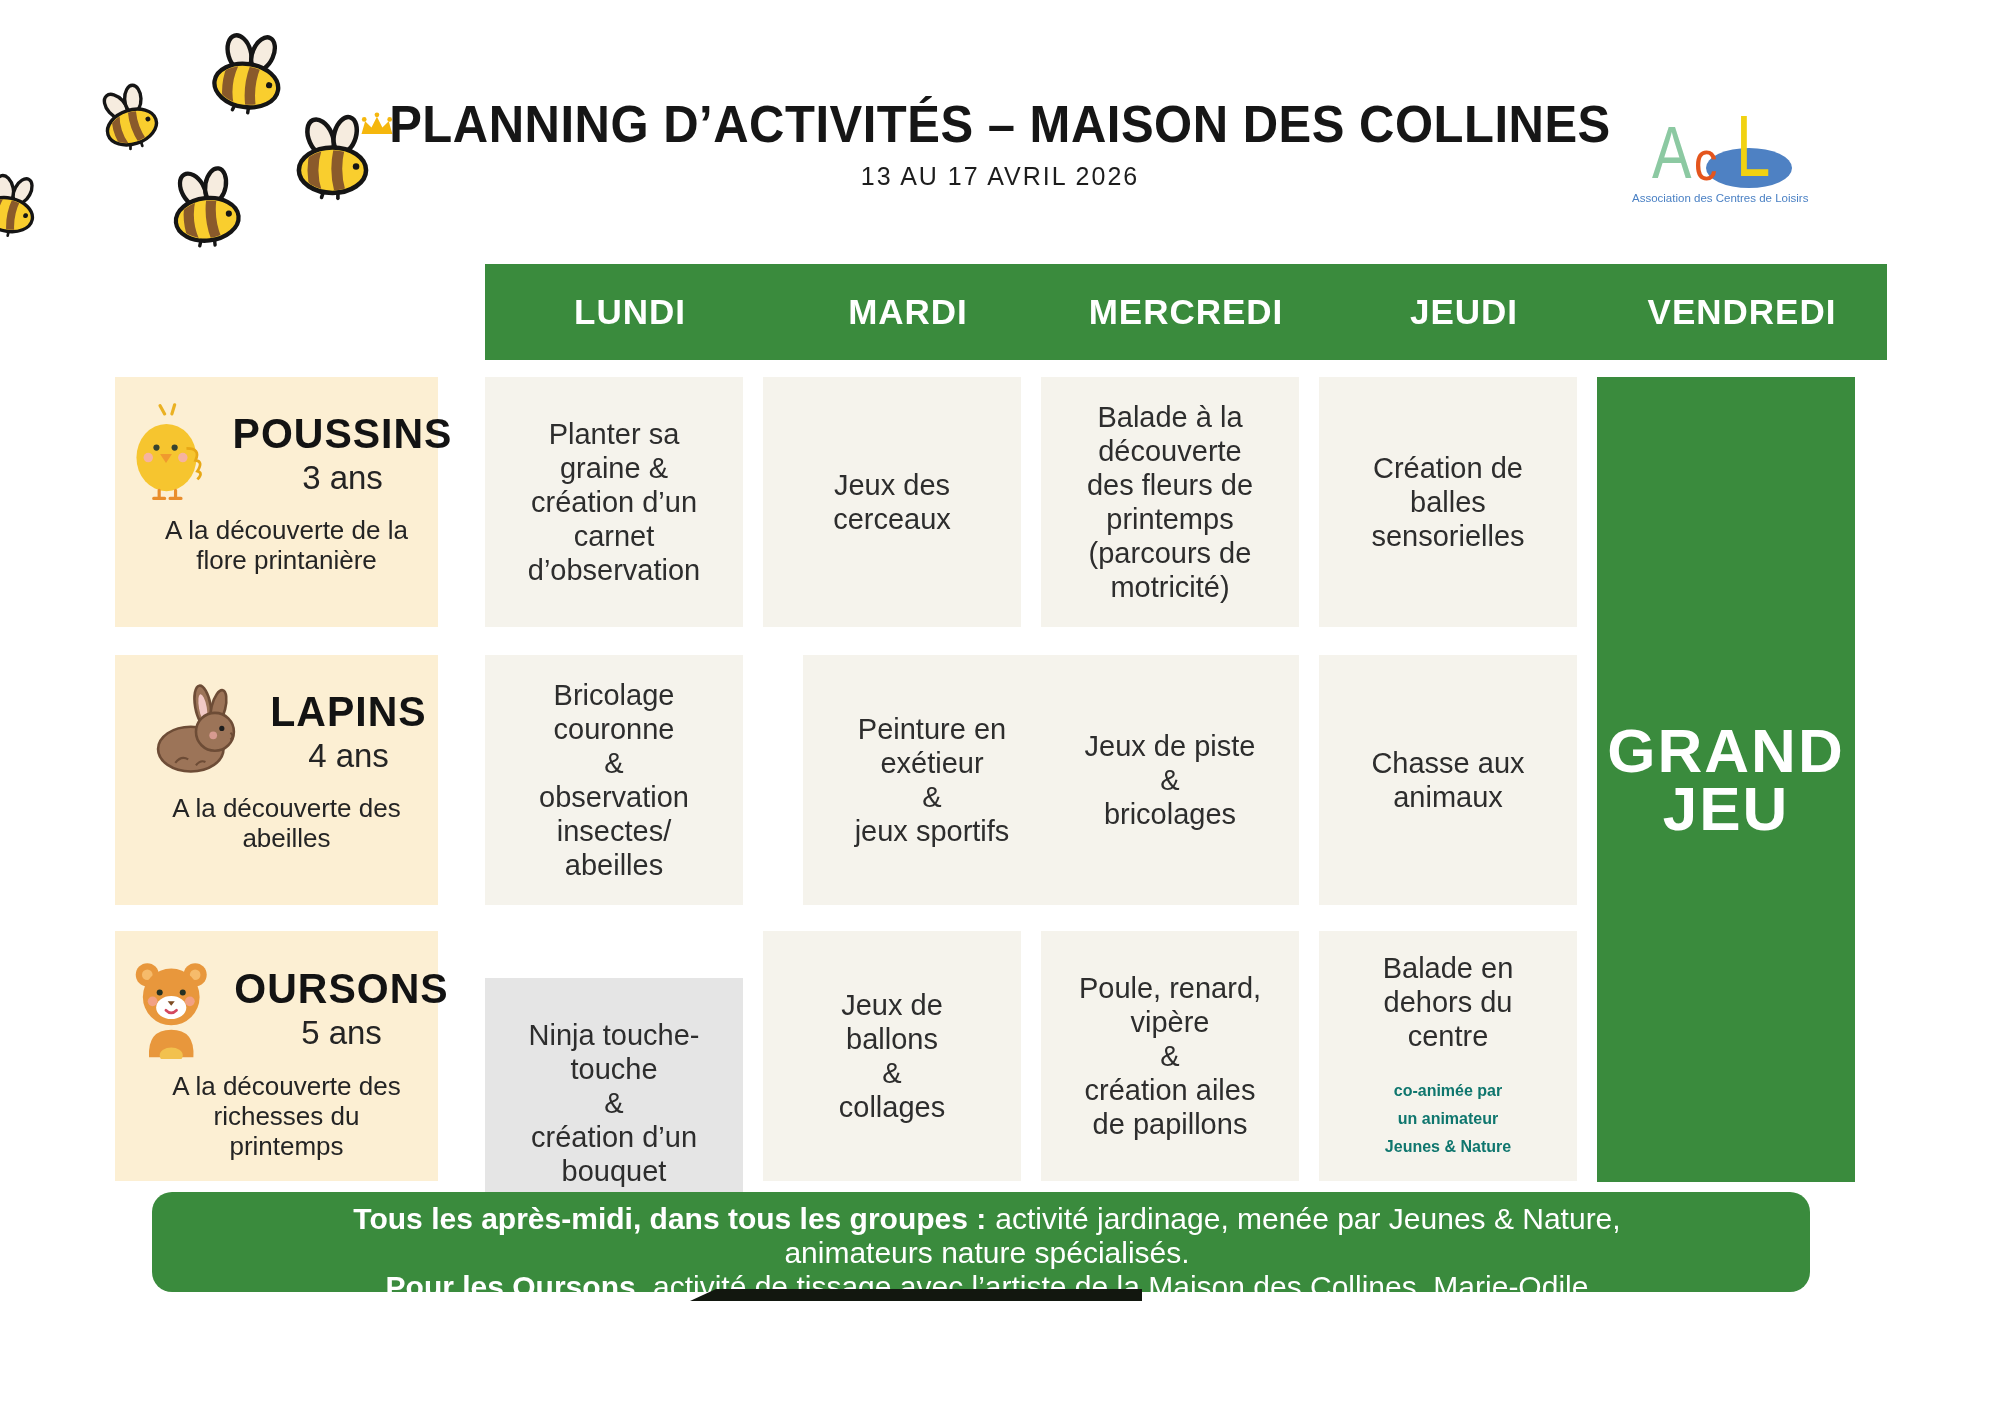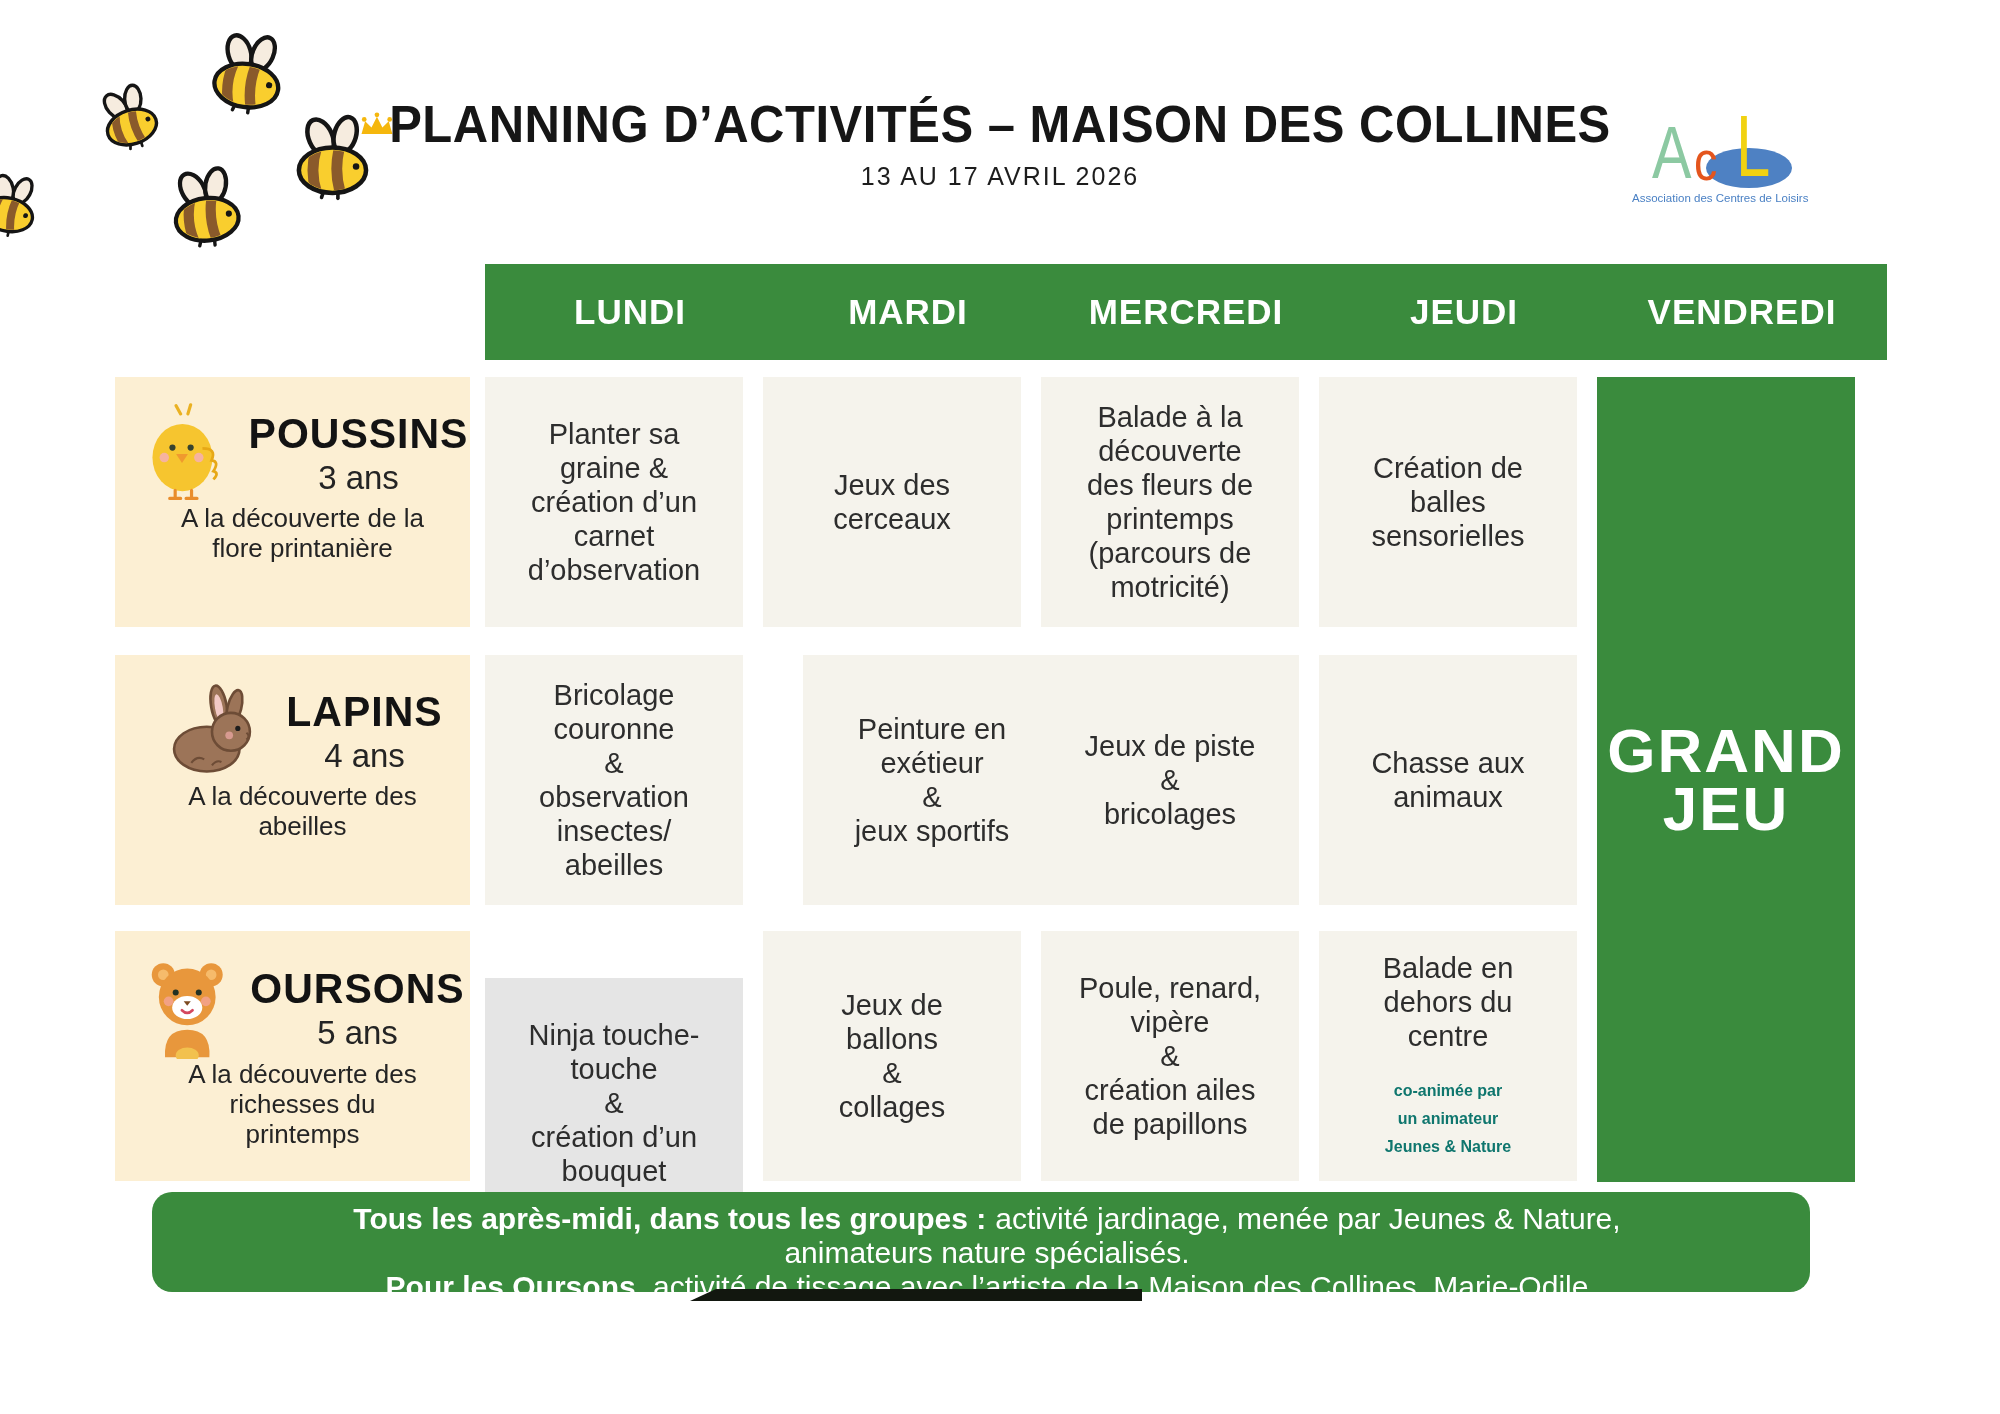--- a/index.html
+++ b/index.html
@@ -26,29 +26,29 @@
 
   
   .bee{position:absolute;}
 
   
   .day{position:absolute;top:264px;height:96px;width:290px;display:flex;align-items:center;
        justify-content:center;color:#ffffff;font-size:35px;font-weight:bold;letter-spacing:1px;
        transform-origin:center;}
 
   
-  .group{position:absolute;left:115px;width:355px;height:250px;box-sizing:border-box;
+  .group{position:absolute;left:115px;width:323px;height:250px;box-sizing:border-box;
          padding-top:26px;padding-left:20px;}
   .group-top{display:flex;align-items:center;justify-content:center;gap:12px;}
   .group-top svg{flex:0 0 auto;}
   .group-names{text-align:center;}
   .group-name{font-size:41px;font-weight:bold;letter-spacing:1px;color:#131313;
               transform:scaleY(1.05);}
   .group-age{font-size:33px;color:#242424;margin-top:2px;}
-  .group-theme{text-align:center;font-size:26px;line-height:30px;
+  .group-theme{margin-top:12px;text-align:center;font-size:26px;line-height:30px;
                color:#242424;white-space:pre-line;}
 
   
   .cell{position:absolute;width:258px;height:250px;display:flex;flex-direction:column;
         align-items:center;justify-content:center;text-align:center;font-size:29px;
         line-height:34px;color:#2d2d2d;white-space:pre-line;padding:0 10px;box-sizing:border-box;}
   .cell-note{font-size:16px;line-height:28px;font-weight:bold;margin-top:24px;color:#0f766e;}
 
   
   .friday{position:absolute;left:1597px;top:377px;width:258px;height:805px;display:flex;

